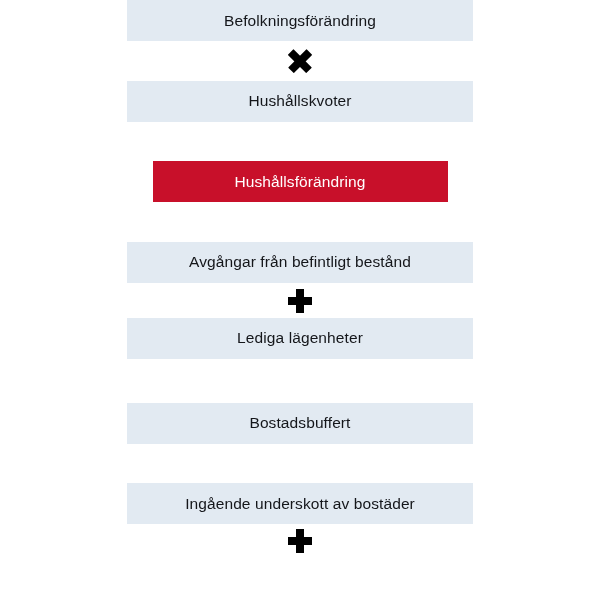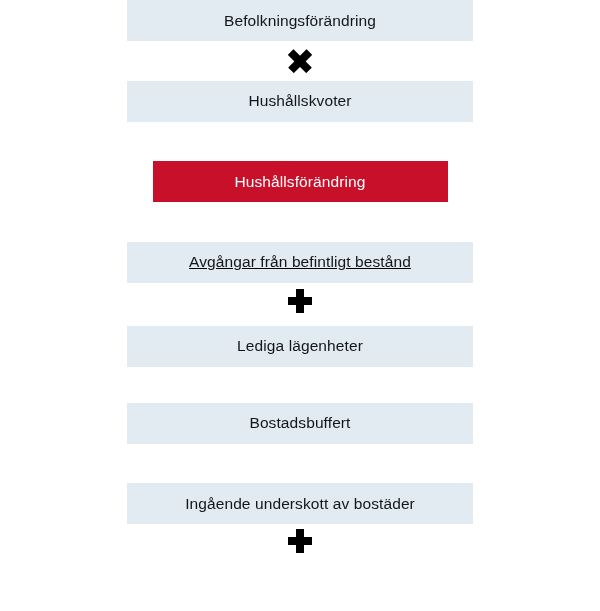--- a/index.html
+++ b/index.html
@@ -163,31 +163,31 @@
       <div class="term highlight">
         <span class="term-label">Hushållsförändring</span>
       </div>
     </div>
     <div class="row operator" style="top: 202px; height: 39.5px;">
       <div class="op-glyph op-plus">
         <div class="bar h"></div>
         <div class="bar v"></div>
       </div>
     </div>
-    <div class="row" style="top: 241.5px; height: 41px; text-decoration: underline;">
+    <div class="row" style="top: 241.5px; height: 41px;">
       <div class="term plain">
         <span class="term-label">Avgångar från befintligt bestånd</span>
       </div>
     </div>
     <div class="row operator" style="top: 282.5px; height: 39.5px;">
       <div class="op-glyph op-minus">
         <div class="bar"></div>
       </div>
     </div>
-    <div class="row" style="top: 328px; height: 36px; justify-content: flex-end;">
+    <div class="row" style="top: 320px; height: 36px; justify-content: flex-end;">
       <div class="term plain">
         <span class="term-label">Lediga lägenheter</span>
       </div>
     </div>
     <div class="row operator" style="top: 363px; height: 39.5px;">
       <div class="op-glyph op-plus">
         <div class="bar h"></div>
         <div class="bar v"></div>
       </div>
     </div>

